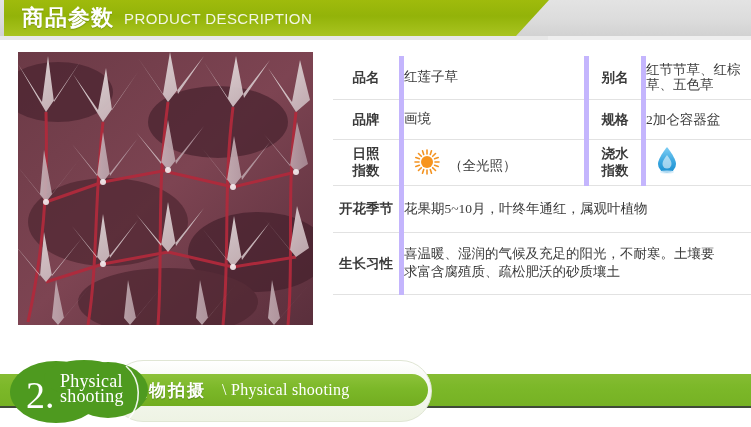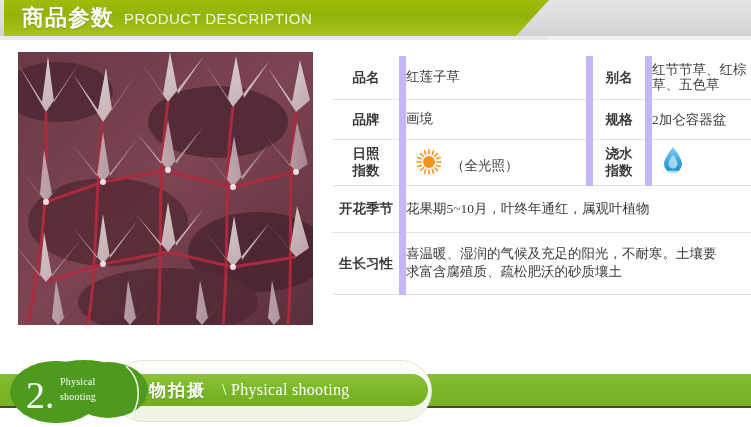--- a/index.html
+++ b/index.html
@@ -33,21 +33,21 @@
 
   
   .spec{position:absolute;left:333px;top:56px;width:405px;
         border-collapse:collapse;table-layout:fixed;}
   .spec td{border-bottom:1px solid #e2e2e2;padding:0;vertical-align:middle;
            font-size:13.5px;color:#3a3a3a;}
   .spec tr:last-child td{border-bottom:1px solid #e2e2e2;}
   .lbl{color:#9aba16;font-weight:bold;text-align:center;
        font-family:"DejaVu Sans","Liberation Sans",sans-serif;font-size:14px;
        line-height:17px;}
-  .vline{border-left:7px solid #c4b5fd;}
+  .vline{border-left:5px solid #c4b5fd;}
   .val{padding-left:10px;padding-right:6px;line-height:16px;
        font-family:"Liberation Serif","DejaVu Serif",serif;font-size:13.5px;color:#353535;}
   .val2{padding-left:8px;padding-right:4px;line-height:15px;font-size:12.5px;}
   .r1{height:43px;} .r2{height:40px;} .r3{height:46px;}
   .r4{height:47px;} .r5{height:48px;} .r6{height:62px;}
   .sunrow{display:flex;align-items:flex-end;gap:9px;padding-left:10px;}
   .sunlabel{font-size:13.5px;color:#3a3a3a;}
   .droprow{padding-left:10px;}
 
   
@@ -65,21 +65,21 @@
         align-items:center;white-space:nowrap;z-index:6;}
   .pill-cn{color:#ffffff;font-size:17px;font-weight:bold;letter-spacing:2px;
         font-family:"DejaVu Serif","Liberation Serif",serif;
         text-shadow:0 1px 1px rgba(40,70,10,.4);}
   .pill-en{color:#ffffff;font-size:16px;margin-left:16px;letter-spacing:.3px;
         font-family:"Liberation Serif",serif;}
   .blob{position:absolute;left:8px;top:2px;width:148px;height:64px;z-index:7;}
   .blob-text{position:absolute;left:8px;top:2px;width:148px;height:64px;z-index:8;}
   .num{position:absolute;left:18px;top:18px;color:#ffffff;font-size:38px;
        font-family:"Liberation Serif",serif;line-height:34px;}
-  .psmall{position:absolute;left:52px;top:14px;color:#ffffff;font-size:10px;
+  .psmall{position:absolute;left:52px;top:14px;color:#ffffff;font-size:18px;
        line-height:15px;font-family:"Liberation Serif",serif;letter-spacing:.2px;}
 </style>
 </head>
 <body>
 
 <div class="header">
   <div class="hdr-gray"></div>
   <div class="hdr-green"></div>
   <div class="hdr-text">
     <span class="hdr-cn">商品参数</span>

